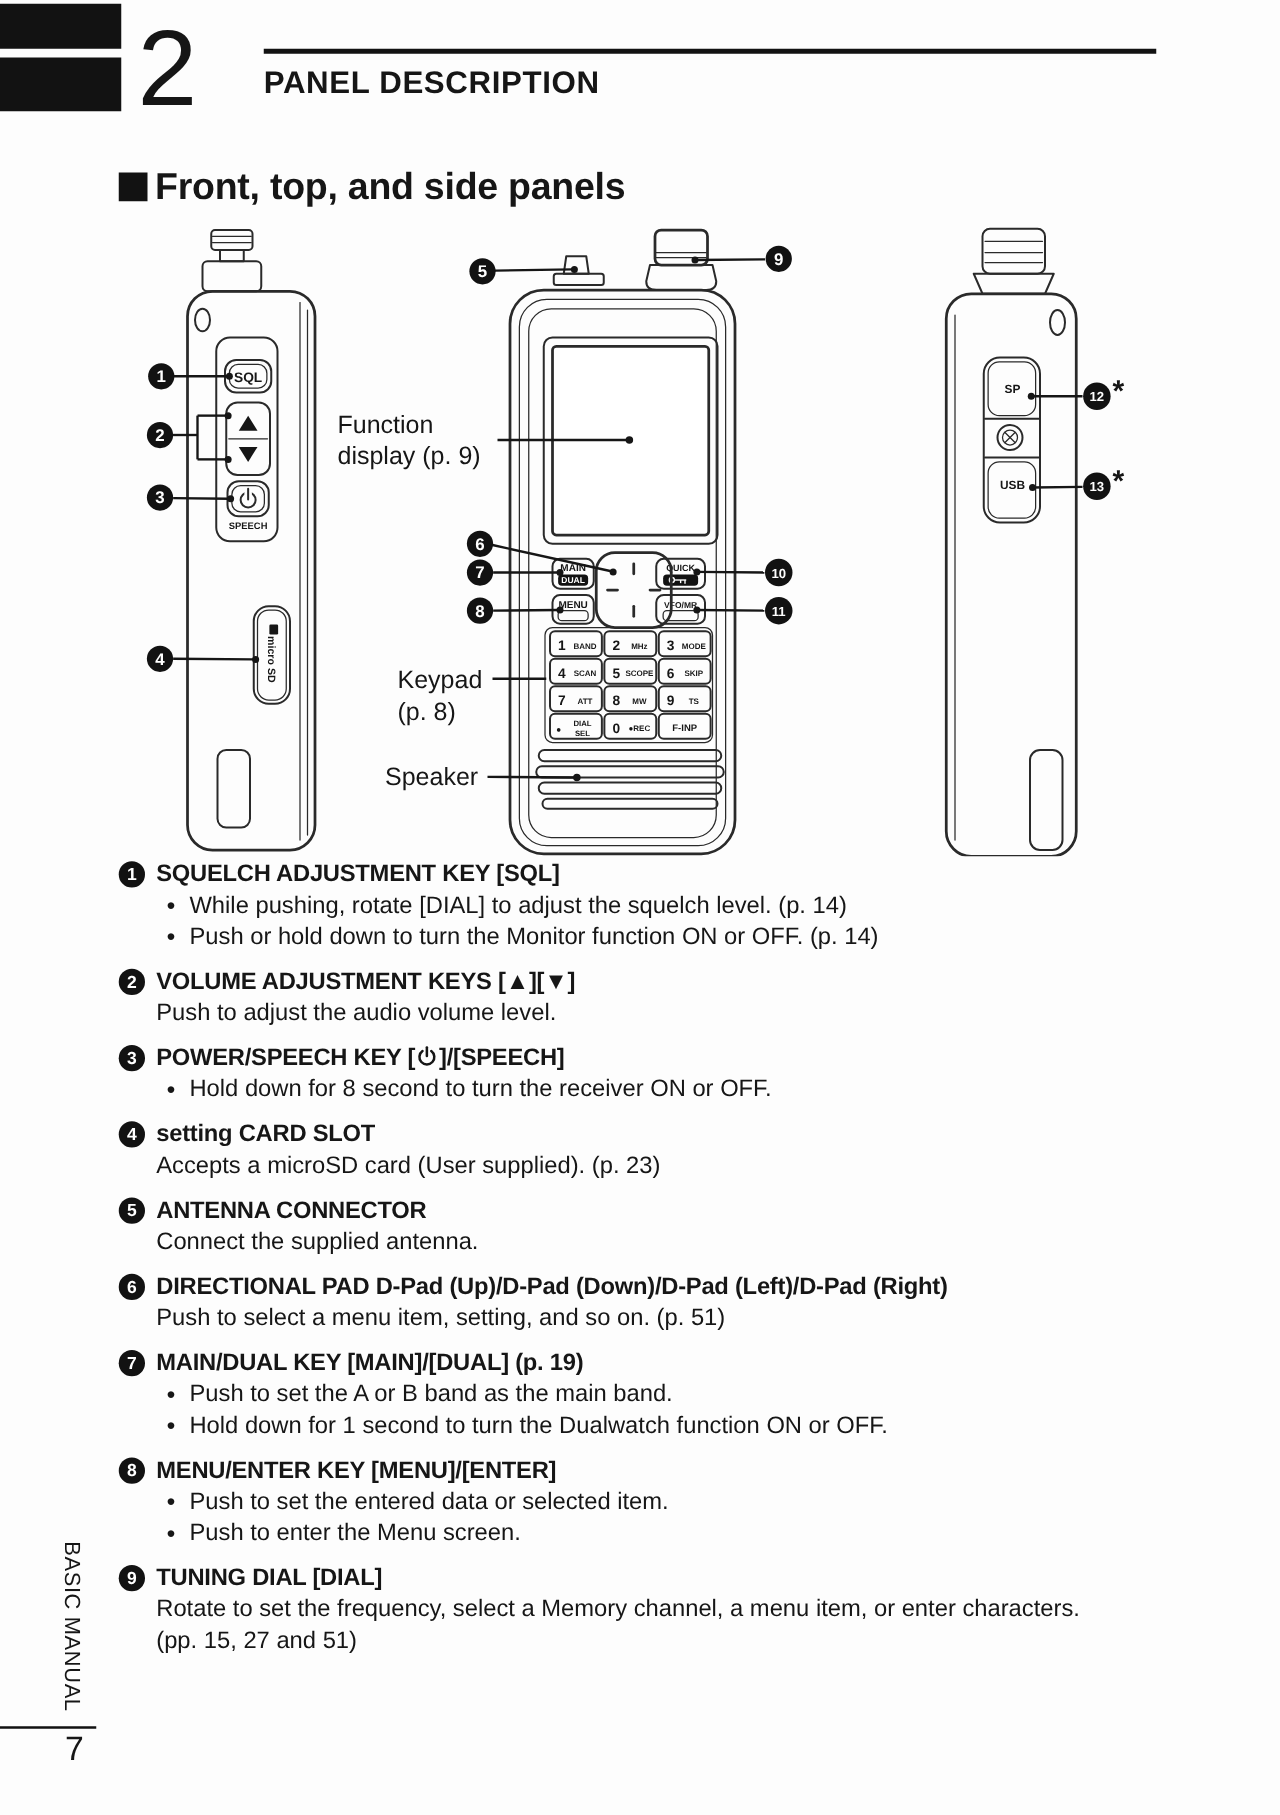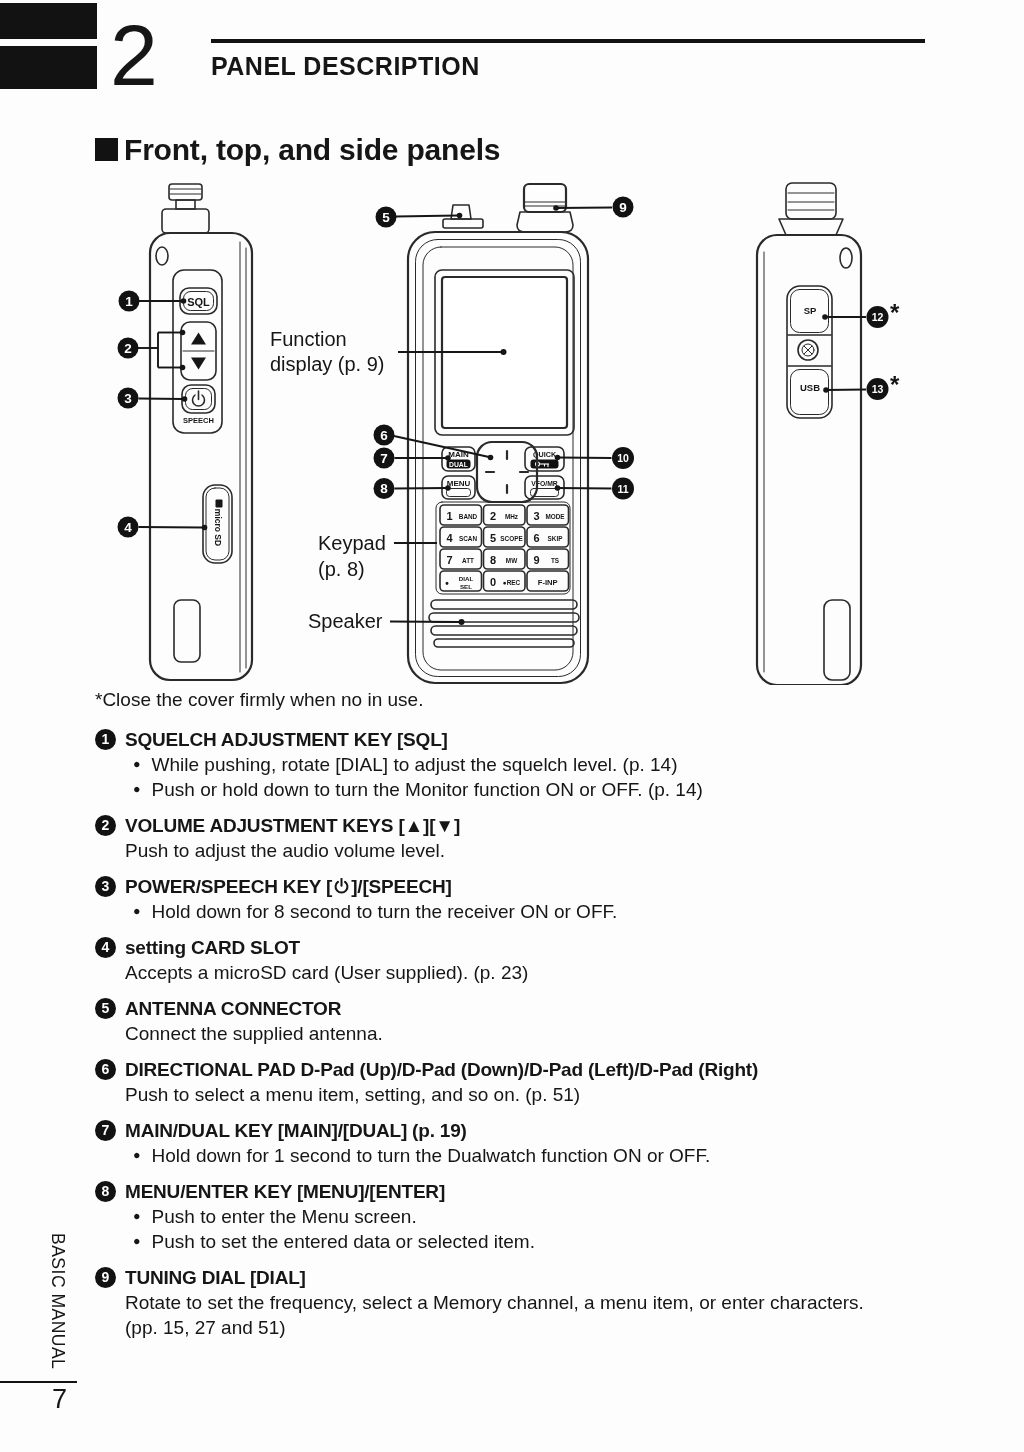--- a/index.html
+++ b/index.html
@@ -366,21 +366,20 @@
         <line class="ld" x1="826" y1="210" x2="866" y2="209.5"></line>
       <circle class="cob" cx="877.5" cy="209" r="11"></circle>
         <text class="cot cots" x="877.5" y="213">13</text>
       <text class="star" x="890" y="213">*</text>
     </g>
   </g>
 </svg>
 
 <div class="abs" id="desc-col">
 
-  <div id="footnote">*Close the cover firmly when no in use.</div>
 
   <div class="item">
     <div class="item-head">
       <span class="num-circle">1</span>
       <span class="item-title">SQUELCH ADJUSTMENT KEY [SQL]</span>
     </div>
     <div class="bullet">
         <span>While pushing, rotate [DIAL] to adjust the squelch level. (p. 14)</span>
       </div>
     <div class="bullet">
@@ -432,34 +431,37 @@
     </div>
     <div class="plain">Push to select a menu item, setting, and so on. (p. 51)</div>
   </div>
 
   <div class="item">
     <div class="item-head">
       <span class="num-circle">7</span>
       <span class="item-title">MAIN/DUAL KEY [MAIN]/[DUAL] (p. 19)</span>
     </div>
     <div class="bullet">
+        <span>Push to set the A or B band as the main band.</span>
+      </div>
+    <div class="bullet">
         <span>Hold down for 1 second to turn the Dualwatch function ON or OFF.</span>
       </div>
   </div>
 
   <div class="item">
     <div class="item-head">
       <span class="num-circle">8</span>
       <span class="item-title">MENU/ENTER KEY [MENU]/[ENTER]</span>
     </div>
     <div class="bullet">
+        <span>Push to set the entered data or selected item.</span>
+      </div>
+    <div class="bullet">
         <span>Push to enter the Menu screen.</span>
-      </div>
-    <div class="bullet">
-        <span>Push to set the entered data or selected item.</span>
       </div>
   </div>
 
   <div class="item">
     <div class="item-head">
       <span class="num-circle">9</span>
       <span class="item-title">TUNING DIAL [DIAL]</span>
     </div>
     <div class="plain w-wrap">Rotate to set the frequency, select a Memory channel, a menu item, or enter characters. (pp. 15, 27 and 51)</div>
   </div>

